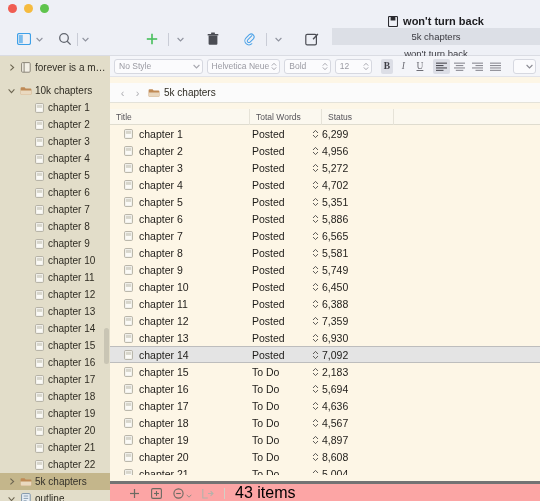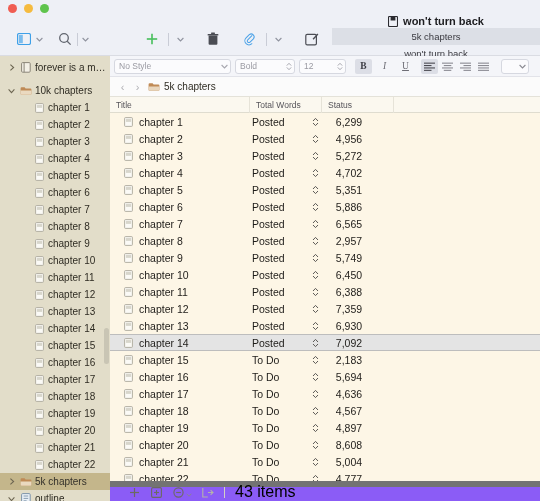--- a/index.html
+++ b/index.html
@@ -66,21 +66,21 @@
     height: 17px; display: flex; align-items: center; gap: 3px;
     font-size: 10px; color: #2f2c23; padding-right: 4px; white-space: nowrap;
   }
   .srow.selected { background: #c4b68b; color: #33302a; }
   .disc { width: 11px; flex: 0 0 11px; display: flex; align-items: center; justify-content: center; }
   .ico { width: 12px; flex: 0 0 12px; display: flex; align-items: center; justify-content: center; }
   .slabel { overflow: hidden; text-overflow: ellipsis; }
   .sb-scroll { position: absolute; right: 1px; top: 272px; width: 5px; height: 36px; background: #c9c5b4; border-radius: 3px; }
 
   
-  .main { flex: 1 1 auto; display: flex; flex-direction: column; background: #fdf6e6; min-width: 0; position: relative; }
+  .main { flex: 1 1 auto; display: flex; flex-direction: column; background: #fdf6e6; min-width: 0; position: relative; gap: 6px; }
 
   .formatbar {
     height: 21px; flex: 0 0 21px; background: #f4f5f9;
     display: flex; align-items: center; gap: 4px; padding: 0 4px;
     border-bottom: 1px solid #e2e3e9;
   }
   .combo {
     height: 15px; background: #fbfbfd; border: 1px solid #d6d8e0; border-radius: 3px;
     display: flex; align-items: center; padding: 0 2px 0 4px;
     font-size: 8.5px; color: #9a9aa2; gap: 2px;
@@ -123,26 +123,26 @@
   .th-rest   { flex: 1 1 auto; border-right: none; }
 
   .row {
     height: 17px; display: flex; align-items: center;
     font-size: 10.5px; color: #1e1c19;
   }
   .row.selected { background: #e4e4e4; border-top: 1px solid #bdbdbd; border-bottom: 1px solid #bdbdbd; height: 17px; }
   .c-title { width: 140px; display: flex; align-items: center; gap: 6px; padding-left: 14px; }
   .c-status { width: 58px; padding-left: 2px; }
   .c-step { width: 14px; display: flex; align-items: center; justify-content: center; }
-  .c-words { width: 68px; text-align: center; padding-right: 14px; }
+  .c-words { width: 68px; text-align: left; padding-right: 14px; }
   .doc-ico { width: 9px; height: 10px; flex: 0 0 9px; }
   .bb-ico { display: flex; align-items: center; justify-content: center; width: 12px; height: 12px; color: #6c6a62; }
   .bb-sep { width: 1px; height: 11px; background: #d3d0c5; }
   .bb-bottom-left { width: 110px; flex: 0 0 110px; display: flex; align-items: center; gap: 12px; padding-left: 10px; }
-  .footer { display: flex; height: 20px; flex: 0 0 20px; background: #8b5cf6; border-top: 6px solid #737373; align-items: flex-end; }
+  .footer { display: flex; height: 20px; flex: 0 0 20px; background: #fca5a5; border-top: 3px solid #737373; align-items: flex-start; }
 </style>
 </head>
 <body>
 
 <div class="app">
 
   <div class="titlebar">
     <div class="traffic">
       <span class="light l-red"></span>
       <span class="light l-yellow"></span>
@@ -519,20 +519,27 @@
       <div class="sb-scroll"></div>
     </div>
 
     <div class="main">
 
       <div class="formatbar">
         <div class="combo c1">
           <span class="txt">No Style</span>
           <svg width="7" height="5" viewBox="0 0 7 5">
               <path d="M0.6 1 L3.5 4 L6.4 1" fill="none" stroke="#a7a7af" stroke-width="1.1"></path>
+            </svg>
+        </div>
+        <div class="combo c2">
+          <span class="txt">Helvetica Neue</span>
+          <svg width="6" height="9" viewBox="0 0 6 9">
+              <path d="M0.8 3.6 L3 1.3 L5.2 3.6" fill="none" stroke="#a7a7af" stroke-width="1"></path>
+              <path d="M0.8 5.4 L3 7.7 L5.2 5.4" fill="none" stroke="#a7a7af" stroke-width="1"></path>
             </svg>
         </div>
         <div class="combo c3">
           <span class="txt">Bold</span>
           <svg width="6" height="9" viewBox="0 0 6 9">
               <path d="M0.8 3.6 L3 1.3 L5.2 3.6" fill="none" stroke="#a7a7af" stroke-width="1"></path>
               <path d="M0.8 5.4 L3 7.7 L5.2 5.4" fill="none" stroke="#a7a7af" stroke-width="1"></path>
             </svg>
         </div>
         <div class="combo c4">
@@ -733,21 +740,21 @@
                   </svg></span>
                 <span>chapter 8</span>
               </span>
               <span class="c-status">Posted</span>
               <span class="c-step">
                 <svg width="7" height="10" viewBox="0 0 7 10">
                   <path d="M1 4 L3.5 1.4 L6 4" fill="none" stroke="#5c5a56" stroke-width="1"></path>
                   <path d="M1 6 L3.5 8.6 L6 6" fill="none" stroke="#5c5a56" stroke-width="1"></path>
                 </svg>
               </span>
-              <span class="c-words">2,957</span>
+              <span class="c-words">5,581</span>
             </div>
             <div class="row">
               <span class="c-title">
                 <span class="doc-ico"><svg width="9" height="10" viewBox="0 0 9 10">
                     <rect x="0.6" y="0.6" width="7.8" height="8.8" rx="0.8" fill="#fbfaf6" stroke="#aaa79a" stroke-width="0.9"></rect>
                     <rect x="1.9" y="1.9" width="5.2" height="3" fill="#d8d6cc"></rect>
                   </svg></span>
                 <span>chapter 9</span>
               </span>
               <span class="c-status">Posted</span>

